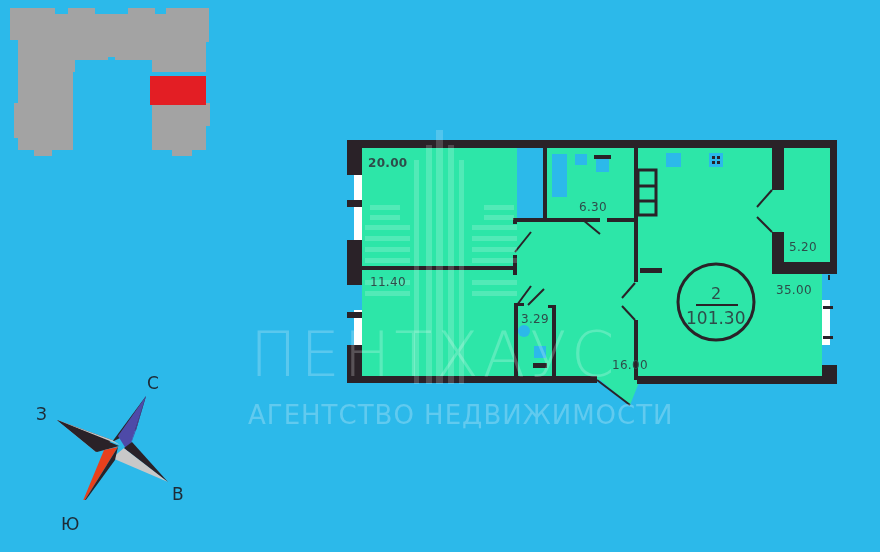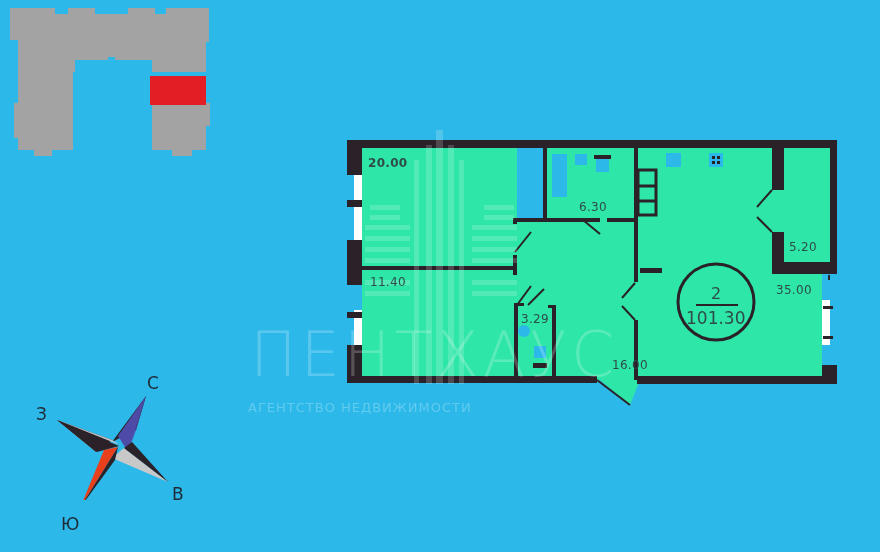--- a/index.html
+++ b/index.html
@@ -1,20 +1,20 @@
 <!DOCTYPE html>
 <html><head>
 <meta charset="utf-8">
 <style>
   html,body{margin:0;padding:0;}
   body{width:880px;height:552px;background:#2cb9ea;position:relative;overflow:hidden;font-family:"DejaVu Sans",sans-serif;}
   .abs{position:absolute;}
   .label{position:absolute;font-size:12px;color:#2e4d4a;letter-spacing:0.3px;}
   .wm-title{position:absolute;left:250px;top:324px;font-size:62px;color:rgba(255,255,255,0.22);letter-spacing:4px;font-family:"DejaVu Sans",sans-serif;font-weight:300;line-height:1;}
-  .wm-sub{position:absolute;left:248px;top:400px;font-size:13px;color:rgba(255,255,255,0.25);letter-spacing:1px;}
+  .wm-sub{position:absolute;left:248px;top:400px;font-size:26px;color:rgba(255,255,255,0.25);letter-spacing:1px;}
   .dir{position:absolute;font-size:17px;color:#1e2a35;}
 </style>
 </head>
 <body>
 
 <svg class="abs" style="left:0;top:0" width="230" height="170" viewBox="0 0 230 170">
   <g fill="#a3a3a3">
     <path d="M10 8 H55 V14 H68 V8 H95 V14 H128 V8 H155 V14 H166 V8 H209 V42 H206 V72 H152 V60 H115 V57 H108 V60 H75 V72 H73 V150 H52 V156 H34 V150 H18 V138 H14 V103 H18 V40 H10 Z"></path>
     <path d="M150 103 H210 V126 H206 V150 H192 V156 H172 V150 H152 V103 Z"></path>
   </g>

